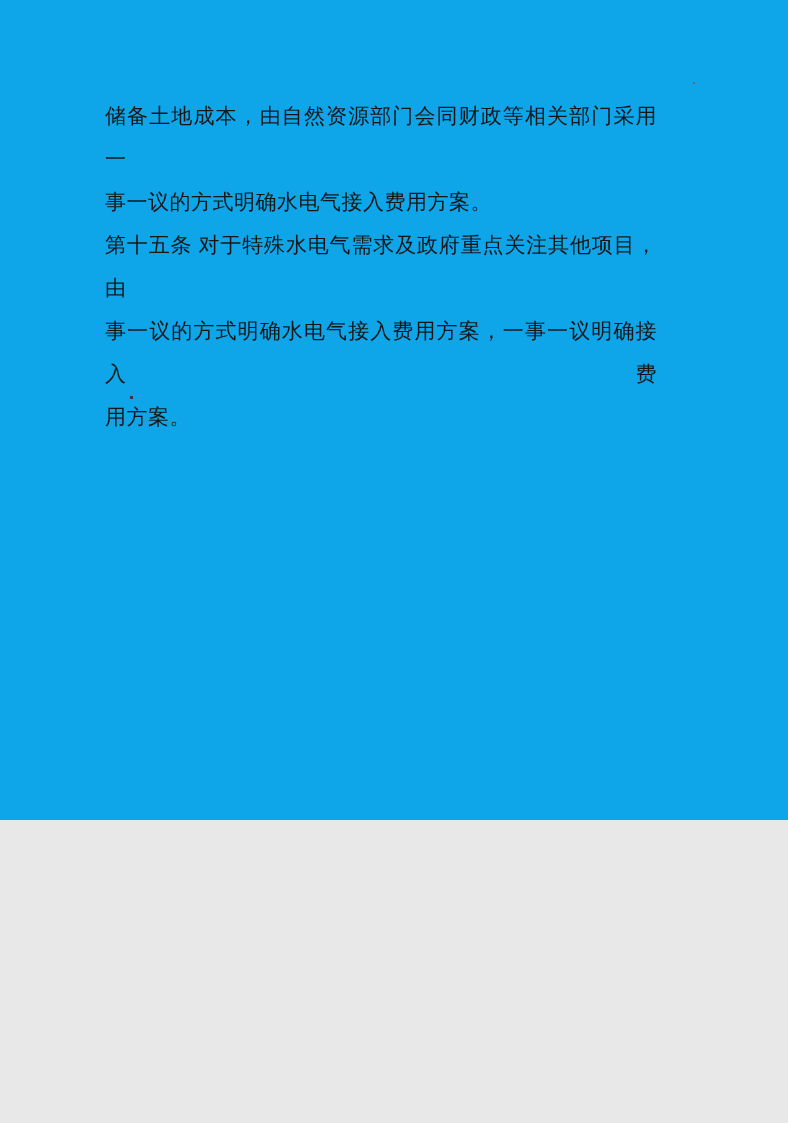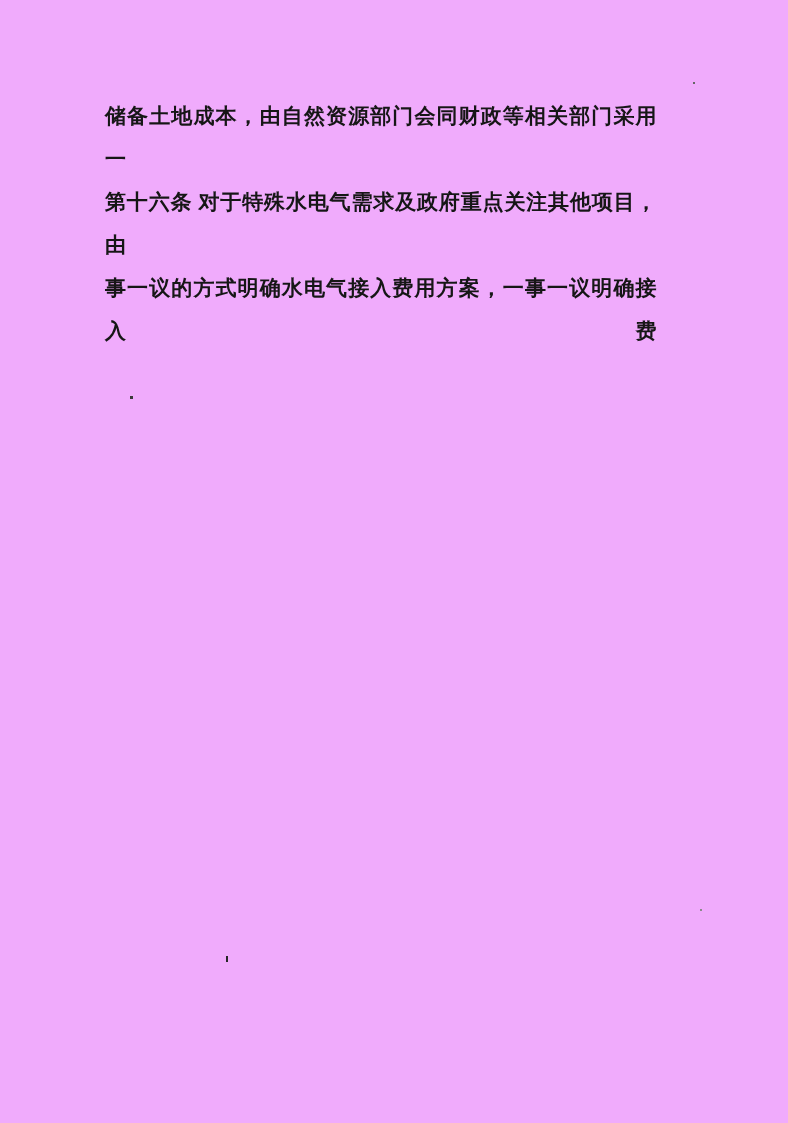--- a/index.html
+++ b/index.html
@@ -3,26 +3,25 @@
 <meta charset="utf-8">
 <style>
   html, body {
     margin: 0;
     padding: 0;
     background: #e8e8e8;
   }
   .page {
     position: relative;
     width: 788px;
-    height: 1123px;
+    height: 820px;
     margin: 0 auto;
-    background: #f0abfc;
+    background: #0ea5e9;
     overflow: hidden;
     font-family: "Liberation Serif", "DejaVu Serif", serif;
-    font-weight: bold;
   }
   .text-block {
     position: absolute;
     left: 105px;
     top: 95px;
     width: 552px;
     color: #161616;
   }
   .text-line {
     font-size: 21px;
@@ -45,21 +44,23 @@
   .speck-2 { left: 130px; top: 396px; width: 3px; height: 3px; background: #3a3a3a; }
   .speck-3 { left: 700px; top: 909px; width: 2px; height: 2px; background: #8a8a8a; }
   .speck-4 { left: 226px; top: 956px; width: 2px; height: 6px; background: #262626; }
 </style>
 </head>
 <body>
 
 <div class="page">
   <div class="text-block">
     <div class="text-line justified">储备土地成本，由自然资源部门会同财政等相关部门采用一</div>
-    <div class="text-line justified">第十六条 对于特殊水电气需求及政府重点关注其他项目，由</div>
+    <div class="text-line">事一议的方式明确水电气接入费用方案。</div>
+    <div class="text-line justified">第十五条 对于特殊水电气需求及政府重点关注其他项目，由</div>
     <div class="text-line justified">事一议的方式明确水电气接入费用方案，一事一议明确接入费</div>
+    <div class="text-line">用方案。</div>
   </div>
 
   <div class="speck speck-1"></div>
   <div class="speck speck-2"></div>
   <div class="speck speck-3"></div>
   <div class="speck speck-4"></div>
 </div>
 
 </body></html>

